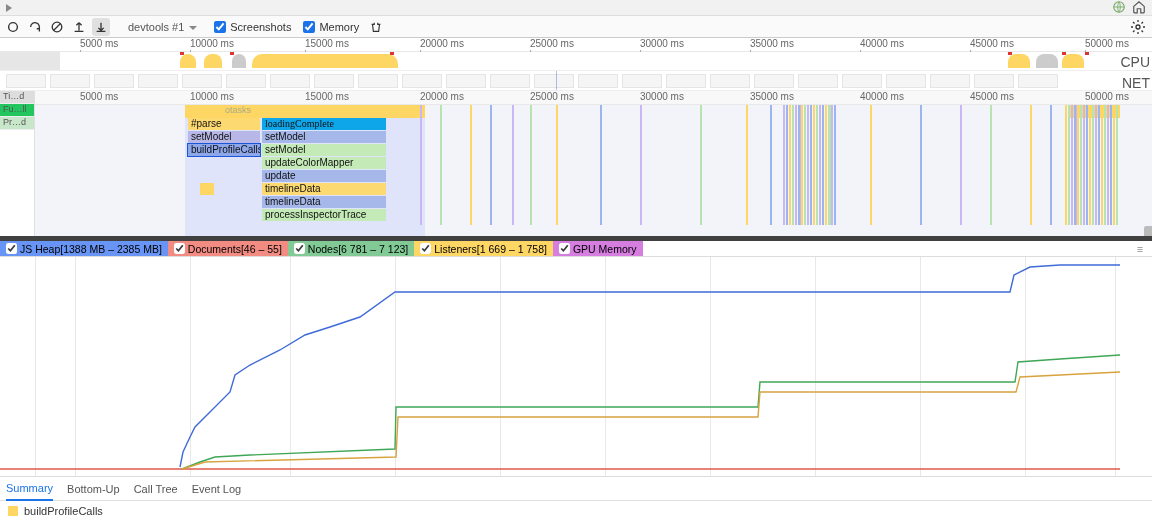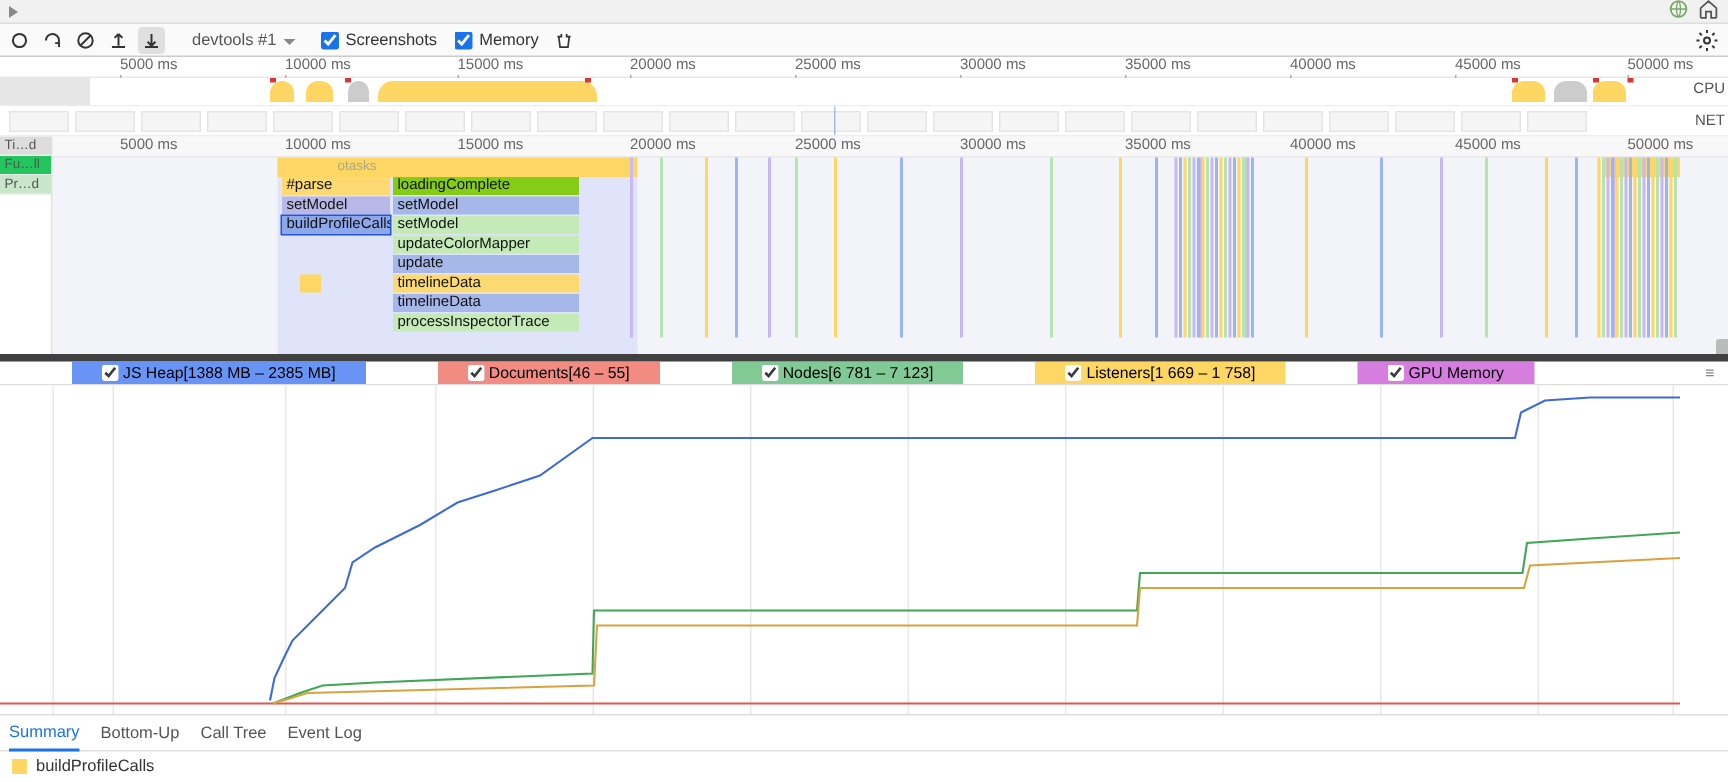--- a/index.html
+++ b/index.html
@@ -26,41 +26,41 @@
   .overview-area { position: relative; }
   .ruler { height: 14px; display: flex; font-size: 10px; color: #666; border-bottom: 1px solid #e8e8e8; position:relative; background:#fff; }
   .ruler .tick { position: absolute; top: 0; }
   .ruler .tick::before { content:""; position:absolute; left:0; top:12px; width:1px; height:2px; background:#aaa; }
   
   .overview { height: 19px; position: relative; background: #fff; border-bottom:1px solid #eee; }
   .ov-left-shade { position:absolute; left:0; top:0; width:60px; height:100%; background:#e0e0e0cc; }
   .ov-trace .bar { position:absolute; height:14px; top:2px; }
   .ov-redmark { position:absolute; top:0; width:4px; height:3px; background:#d33; }
 
-  .cpu-net-label { position:absolute; right:2px; font-size:10px; color:#555; }
+  .cpu-net-label { position:absolute; right:2px; font-size:14px; color:#555; }
   .net-strip { height:20px; background:#fff; border-bottom:1px solid #eee; position:relative; display:flex; align-items:center; padding-left:6px; gap:4px; }
   .net-strip .thumb { width:40px; height:14px; background:#f5f5f5; border:1px solid #e5e5e5; flex-shrink:0; }
   .net-strip .sel { position:absolute; left:556px; top:0; width:1px; height:100%; background:#3366cc66; }
 
   
   .flame-area { display:flex; height:150px; border-bottom:5px solid #404040; background:#f3f4fa; position:relative; }
   .flame-left { width:35px; background:#fff; border-right:1px solid #e0e0e0; }
   .track-label { height:13px; font-size:9px; padding:0 3px; color:#555; border-bottom:1px solid #eee; overflow:hidden; white-space:nowrap; }
   .track-label.c1 { background:#ddd; }
   .track-label.c2 { background:#22c55e; }
   .track-label.c3 { background:#c8e6c9; }
   .flame-body { flex:1; position:relative; overflow:hidden; }
   .flame-body .ruler2 { height:14px; position:relative; font-size:10px; color:#666; background:#f8f8f8; border-bottom:1px solid #e8e8e8;}
   .flame-body .ruler2 .tick { position:absolute; top:0; }
   .flame-task { position:absolute; height:12px; font-size:10px; color:#111; overflow:hidden; white-space:nowrap; padding-left:3px; line-height:12px; }
   .ribbon { position:absolute; top:14px; height:13px; background:#fdd663; }
 
   
   .mem-legend { height:16px; display:flex; align-items:center; border-bottom:1px solid #ddd; font-size:10.5px; }
-  .mem-legend .seg { display:flex; align-items:center; padding:0 20px; height:100%; color:#000;margin-left:48px; }
+  .mem-legend .seg { display:flex; align-items:center; padding:0 6px; height:100%; color:#000; }
   .mem-legend .seg input { width:11px; height:11px; accent-color:#fff; margin-right:3px; }
   .s-blue{background:#6895f5;}
   .s-red{background:#f28b82;}
   .s-green{background:#81c995;}
   .s-yel{background:#fdd663;}
   .s-pink{background:#d67de0;}
   .mem-legend .hamb { margin-left:auto; padding:0 8px; color:#888; letter-spacing:1px; }
 
   
   .chart { height:220px; position:relative; background:#fff; border-bottom:1px solid #ddd; overflow:hidden; }
@@ -293,21 +293,21 @@
         <div class="stripe" style="left: 1072px; background: rgb(201, 182, 244); height: 120px;"></div>
         <div class="stripe" style="left: 1075px; background: rgb(156, 180, 240); height: 120px;"></div>
         <div class="stripe" style="left: 1078px; background: rgb(253, 214, 99); height: 120px;"></div>
         <div class="stripe" style="left: 1081px; background: rgb(183, 227, 177); height: 120px;"></div>
       </div>
     <div class="tiny-grab"></div>
     <span style="position:absolute;left:190px;top:14px;font-size:9px;color:#aa8">otasks</span>
   <div class="flame-task" style="left: 153px; top: 27px; width: 72px; background: rgb(253, 217, 114);">#parse</div>
       <div class="flame-task" style="left: 153px; top: 40px; width: 72px; background: rgb(184, 184, 232);">setModel</div>
       <div class="flame-task" style="left: 153px; top: 53px; width: 72px; background: rgb(142, 167, 235); outline: rgb(26, 86, 214) solid 1.5px;">buildProfileCalls</div>
-      <div class="flame-task" style="left: 227px; top: 27px; width: 124px; background: #84cc16;">loadingComplete</div>
+      <div class="flame-task" style="left: 227px; top: 27px; width: 124px; background: #0ea5e9; font-family: Liberation Serif, serif;">loadingComplete</div>
       <div class="flame-task" style="left: 227px; top: 40px; width: 124px; background: rgb(166, 183, 233);">setModel</div>
       <div class="flame-task" style="left: 227px; top: 53px; width: 124px; background: rgb(196, 234, 183);">setModel</div>
       <div class="flame-task" style="left: 227px; top: 66px; width: 124px; background: rgb(196, 234, 183);">updateColorMapper</div>
       <div class="flame-task" style="left: 227px; top: 79px; width: 124px; background: rgb(166, 183, 233);">update</div>
       <div class="flame-task" style="left: 227px; top: 92px; width: 124px; background: rgb(253, 217, 114);">timelineData</div>
       <div class="flame-task" style="left: 227px; top: 105px; width: 124px; background: rgb(166, 183, 233);">timelineData</div>
       <div class="flame-task" style="left: 227px; top: 118px; width: 124px; background: rgb(196, 234, 183);">processInspectorTrace</div>
       <div class="flame-task" style="left: 227px; top: 148px; width: 124px; background: #fde047;">appendTrackAtLevel</div>
       <div class="flame-task" style="left: 165px; top: 92px; width: 14px; background: rgb(253, 214, 99);"></div>
     </div>

